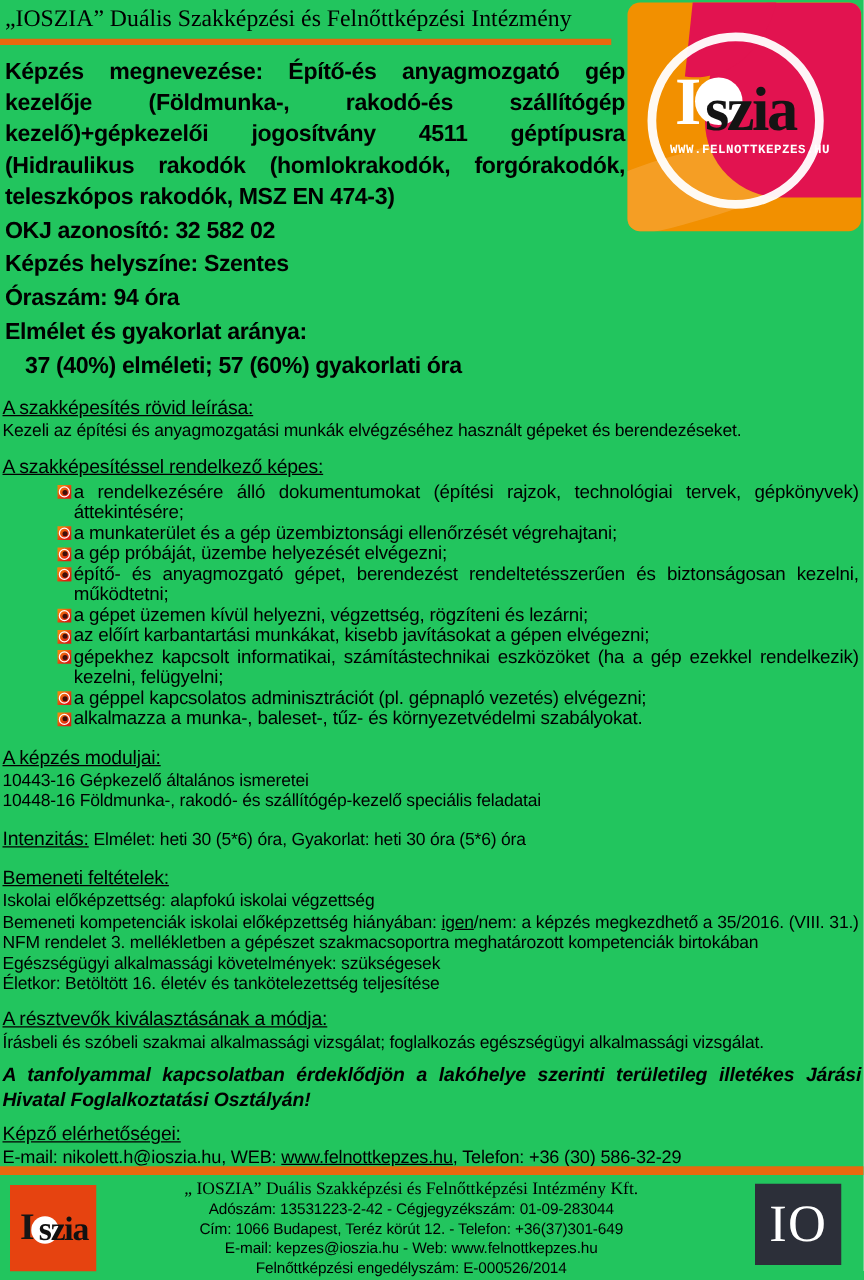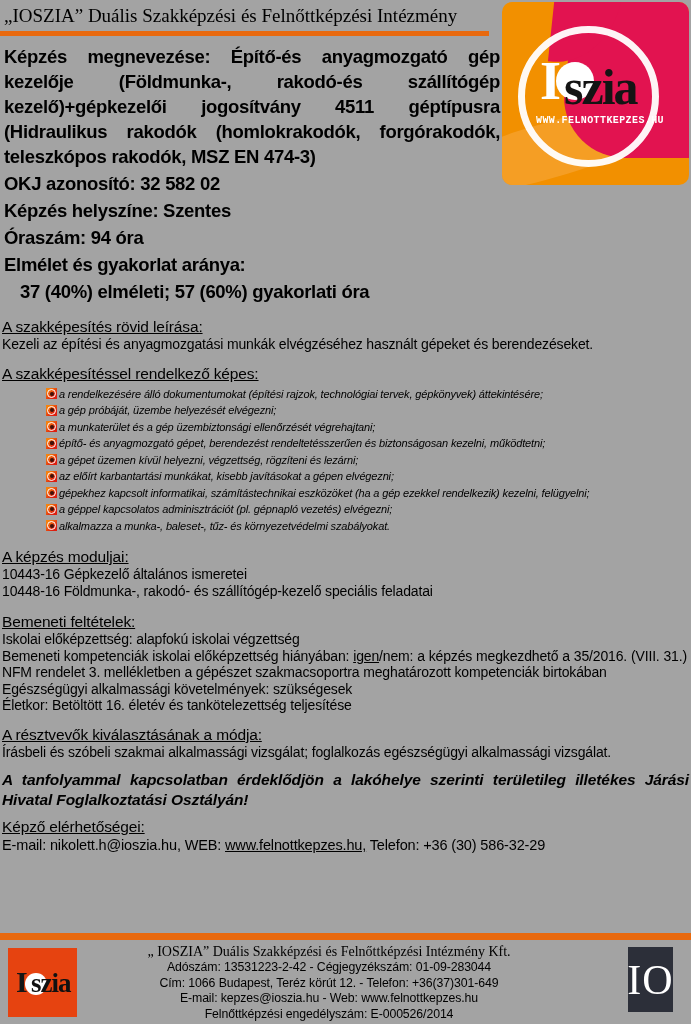--- a/index.html
+++ b/index.html
@@ -1,17 +1,17 @@
 <!DOCTYPE html>
 <html><head>
 <meta charset="utf-8">
 <style>
   html,body{margin:0;padding:0;}
   body{font-family:"Liberation Sans",sans-serif;background:#fff;color:#000;}
-  .page{position:relative;width:691px;height:1024px;background:#a3a3a3;overflow:hidden;}
+  .page{position:relative;width:691px;height:1024px;background:#22c55e;overflow:hidden;}
   .content{position:absolute;left:0;top:0;width:691px;height:933px;overflow:hidden;}
 
   .org-title{font-family:"Liberation Serif",serif;font-size:19px;padding:5px 0 0 4px;white-space:nowrap;}
   .top-rule{width:489px;height:5px;background:#E8690E;margin-top:4px;}
 
   
   .logo{position:absolute;left:502px;top:2px;width:187px;height:183px;background:#F29000;border-radius:10px;overflow:hidden;}
   .logo-band{position:absolute;left:-30%;bottom:4%;width:110%;height:30%;background:#F6A83C;opacity:.6;transform:rotate(-16deg);border-radius:45%;}
   .logo-pink{position:absolute;right:0;top:0;width:67%;height:85%;background:#E21350;border-radius:52% 0 0 60% / 75% 0 10px 48%;}
   .logo-petal{position:absolute;left:27%;top:-10%;width:36%;height:44%;background:#E21350;border-radius:0 0 95% 0;transform:rotate(6deg);}
@@ -31,40 +31,40 @@
   .sec{margin:0 2px 0 2px;font-size:14px;letter-spacing:-0.15px;}
   .sec p{margin:0;}
   .sec-h{font-size:15.5px;text-decoration:underline;margin:0;}
   .mt-lg{margin-top:14px;} .mt-md{margin-top:12px;} .mt-sm{margin-top:8px;}
   .ind{margin-left:34px;}
   .just{text-align:justify;padding-right:2px;}
   .uline{text-decoration:underline;}
   .body-line{font-size:14px;line-height:16.5px;}
 
   .cap-list{list-style:none;margin:3px 0 0 0;padding:0;}
-  .cap-list li{position:relative;padding-left:57px;padding-right:2px;font-size:11px;line-height:16.5px;text-align:justify;letter-spacing:-0.15px;font-style:italic;}
+  .cap-list li{position:relative;padding-left:57px;padding-right:2px;font-size:15px;line-height:16.5px;text-align:justify;letter-spacing:-0.15px;}
   .bullet{position:absolute;left:44px;top:2.5px;width:11px;height:11px;background:linear-gradient(135deg,#F5820D 15%,#DD1F10 75%);}
   .bullet::after{content:"";position:absolute;inset:1px;border:1.5px solid #fff;border-radius:50%;box-sizing:border-box;}
   .bullet::before{content:"";position:absolute;left:3.5px;top:3.5px;width:4px;height:4px;background:#40100a;border-radius:50%;z-index:1;}
 
   .notice{font-size:15.5px;font-weight:bold;font-style:italic;line-height:20px;text-align:justify;margin:10px 2px 0 2px;letter-spacing:-0.1px;}
 
   .contact-line{font-size:14.5px;margin-left:34px;line-height:18px;}
 
   
   .footer-bar{position:absolute;left:0;top:933px;width:691px;height:7px;background:#E8690E;}
   .footer{position:absolute;left:0;top:940px;width:691px;height:84px;}
   .f-logo-left{position:absolute;left:8px;top:8px;width:69px;height:69px;background:#E64310;}
   .fl-oc{position:absolute;left:17px;top:25px;width:22px;height:22px;background:#fff;border-radius:50%;}
   .fl-i{position:absolute;left:8px;top:19px;font-family:"Liberation Serif",serif;font-weight:bold;font-size:30px;line-height:1;color:#161616;}
   .fl-szia{position:absolute;left:23px;top:22px;font-family:"Liberation Serif",serif;font-weight:bold;font-size:27px;line-height:1;color:#111;letter-spacing:-1px;}
   .f-center{position:absolute;left:79px;width:500px;top:3px;text-align:center;}
   .f-company{font-family:"Liberation Serif",serif;font-size:14px;line-height:17px;}
   .f-line{font-size:12.3px;line-height:15.5px;letter-spacing:-0.1px;}
-  .f-logo-right{position:absolute;right:18px;top:7px;width:45px;height:65px;background:#2C2F39;color:#fff;
+  .f-logo-right{position:absolute;right:18px;top:7px;width:69px;height:65px;background:#2C2F39;color:#fff;
     font-family:"Liberation Serif",serif;font-size:42px;display:flex;align-items:center;justify-content:center;letter-spacing:1px;}
 </style>
 </head>
 <body>
 
 <div class="page">
   <div class="content">
 
     <div class="org-title">„IOSZIA” Duális Szakképzési és Felnőttképzési Intézmény</div>
     <div class="top-rule"></div>
@@ -91,38 +91,41 @@
 
     <div class="sec mt-lg">
       <p class="sec-h">A szakképesítés rövid leírása:</p>
       <p class="ind body-line">Kezeli az építési és anyagmozgatási munkák elvégzéséhez használt gépeket és berendezéseket.</p>
     </div>
 
     <div class="sec mt-md">
       <p class="sec-h">A szakképesítéssel rendelkező képes:</p>
       <ul class="cap-list">
         <li><span class="bullet"></span><span>a rendelkezésére álló dokumentumokat (építési rajzok, technológiai tervek, gépkönyvek) áttekintésére;</span></li>
+        <li><span class="bullet"></span><span>a munkaterület és a gép üzembiztonsági ellenőrzését végrehajtani;</span></li>
         <li><span class="bullet"></span><span>a gép próbáját, üzembe helyezését elvégezni;</span></li>
-        <li><span class="bullet"></span><span>a munkaterület és a gép üzembiztonsági ellenőrzését végrehajtani;</span></li>
         <li><span class="bullet"></span></li>
         <li><span class="bullet"></span><span>építő- és anyagmozgató gépet, berendezést rendeltetésszerűen és biztonságosan kezelni, működtetni;</span></li>
         <li><span class="bullet"></span><span>a gépet üzemen kívül helyezni, végzettség, rögzíteni és lezárni;</span></li>
         <li><span class="bullet"></span><span>az előírt karbantartási munkákat, kisebb javításokat a gépen elvégezni;</span></li>
         <li><span class="bullet"></span><span>gépekhez kapcsolt informatikai, számítástechnikai eszközöket (ha a gép ezekkel rendelkezik) kezelni, felügyelni;</span></li>
         <li><span class="bullet"></span><span>a géppel kapcsolatos adminisztrációt (pl. gépnapló vezetés) elvégezni;</span></li>
         <li><span class="bullet"></span><span>alkalmazza a munka-, baleset-, tűz- és környezetvédelmi szabályokat.</span></li>
       </ul>
     </div>
 
     <div class="sec mt-lg">
       <p class="sec-h">A képzés moduljai:</p>
       <p class="ind body-line">10443-16 Gépkezelő általános ismeretei</p>
       <p class="ind body-line">10448-16 Földmunka-, rakodó- és szállítógép-kezelő speciális feladatai</p>
     </div>
 
+    <div class="sec mt-lg">
+      <p class="body-line"><span class="sec-h">Intenzitás:</span><span> Elmélet: heti 30 (5*6) óra, Gyakorlat: heti 30 óra (5*6) óra</span></p>
+    </div>
 
     <div class="sec mt-lg">
       <p class="sec-h">Bemeneti feltételek:</p>
       <p class="ind body-line">Iskolai előképzettség: alapfokú iskolai végzettség</p>
       <p class="ind body-line just"><span>Bemeneti kompetenciák iskolai előképzettség hiányában: </span><span class="uline">igen</span><span>/nem: a képzés megkezdhető a 35/2016. (VIII. 31.) NFM rendelet 3. mellékletben a gépészet szakmacsoportra meghatározott kompetenciák birtokában</span></p>
       <p class="ind body-line">Egészségügyi alkalmassági követelmények: szükségesek</p>
       <p class="ind body-line">Életkor: Betöltött 16. életév és tankötelezettség teljesítése</p>
     </div>
 
     <div class="sec mt-md">

